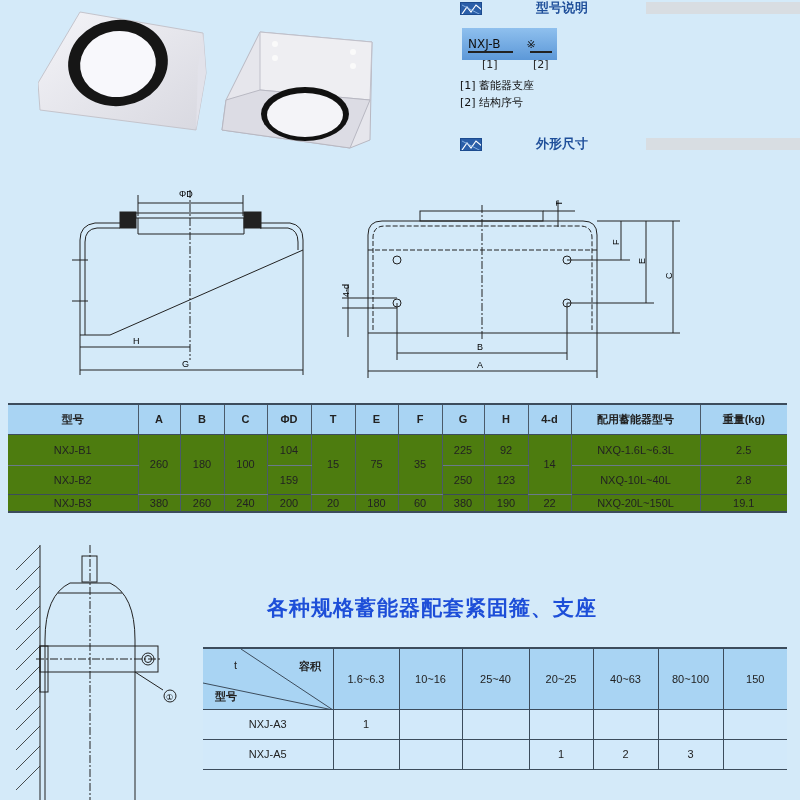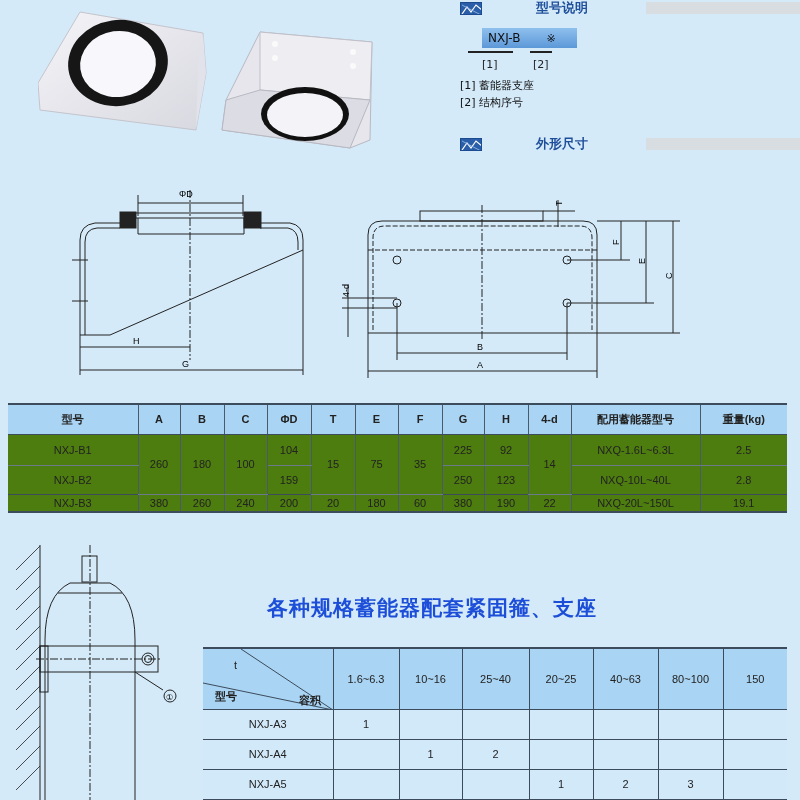--- a/index.html
+++ b/index.html
@@ -15,21 +15,21 @@
   
   .photo { position: absolute; }
 
   
   .sec-head { position: absolute; left: 460px; height: 16px; display: flex; align-items: center; width: 392px; gap: 46px; }
   .sec-icon { width: 22px; height: 13px; background: #2a5ea8; position: relative; overflow: hidden; margin-right: 8px; border: 1px solid #1c4b8f; }
   .sec-icon svg { position: absolute; left: 0; top: 0; }
   .sec-title { font-size: 13px; font-weight: bold; color: #1f4f9a; white-space: nowrap; }
   .sec-bar { flex: 1; height: 12px; background: #d8dde2; margin-left: 12px; }
 
-  .model-box { position: absolute; left: 462px; top: 28px; width: 95px; height: 20px; background: linear-gradient(#8fc0ee, #5c98d8); display: flex; align-items: center; font-size: 12px; color: #111; margin-left: 20px; }
+  .model-box { position: absolute; left: 462px; top: 28px; width: 95px; height: 32px; background: linear-gradient(#8fc0ee, #5c98d8); display: flex; align-items: center; font-size: 12px; color: #111; }
   .model-box .code { margin-left: 6px; }
   .model-box .mark { margin-left: 26px; font-size: 11px; }
   .uline { position: absolute; height: 1.5px; background: #222; }
   .idx { position: absolute; font-size: 11px; color: #222; }
   .legend-line { position: absolute; left: 460px; font-size: 11px; color: #111; }
 
   
   table { border-collapse: collapse; position: absolute; }
   .t1 { left: 8px; top: 403px; width: 779px; font-family: "Liberation Sans", sans-serif; font-size: 11px; }
   .t1 th { background: #a9d4f3; height: 30px; font-weight: bold; color: #222; border-right: 1px solid #4a5a6a; }
@@ -46,21 +46,21 @@
 
   
   .t2 { left: 203px; top: 647px; width: 584px; font-family: "Liberation Sans", sans-serif; font-size: 11px; }
   .t2 th { background: #a9d4f3; height: 61px; color: #222; font-weight: normal; border-right: 1px solid #3c4c5c; border-top: 2px solid #3c4c5c; border-bottom: 1.5px solid #3c4c5c; }
   .t2 th:last-child { border-right: none; }
   .t2 td { background: #d2e9fa; height: 30px; text-align: center; border-right: 1px solid #3c4c5c; border-bottom: 1.5px solid #3c4c5c; color: #222; }
   .t2 td:last-child { border-right: none; }
   .t2 th.diag { position: relative; width: 130px; padding: 0; }
   .diag svg { position: absolute; left: 0; top: 0; }
   .diag .lt { position: absolute; left: 31px; top: 10px; font-size: 11px; }
-  .diag .rt { position: absolute; left: 96px; top: 10px; font-size: 11px; font-weight: bold; margin-top: 34px; }
+  .diag .rt { position: absolute; left: 96px; top: 10px; font-size: 11px; font-weight: bold; }
   .diag .lb { position: absolute; left: 12px; top: 40px; font-size: 11px; font-weight: bold; }
 </style>
 </head>
 <body>
 
 <div class="photo" style="left:38px;top:8px;width:170px;height:125px;">
   <svg width="170" height="125" viewBox="0 0 170 125">
     <defs>
       <linearGradient id="g1" x1="0" y1="0" x2="1" y2="1">
         <stop offset="0" stop-color="#f4f4f8"></stop>
@@ -347,30 +347,20 @@
     <td>NXJ-A3</td>
     <td>1</td>
     <td></td>
     <td></td>
     <td></td>
     <td></td>
     <td></td>
     <td></td>
   </tr>
   <tr>
-    <td>NXJ-A4</td>
-    <td></td>
-    <td>1</td>
-    <td>2</td>
-    <td></td>
-    <td></td>
-    <td></td>
-    <td></td>
-  </tr>
-  <tr>
     <td>NXJ-A5</td>
     <td></td>
     <td></td>
     <td></td>
     <td>1</td>
     <td>2</td>
     <td>3</td>
     <td></td>
   </tr>
 </tbody>

